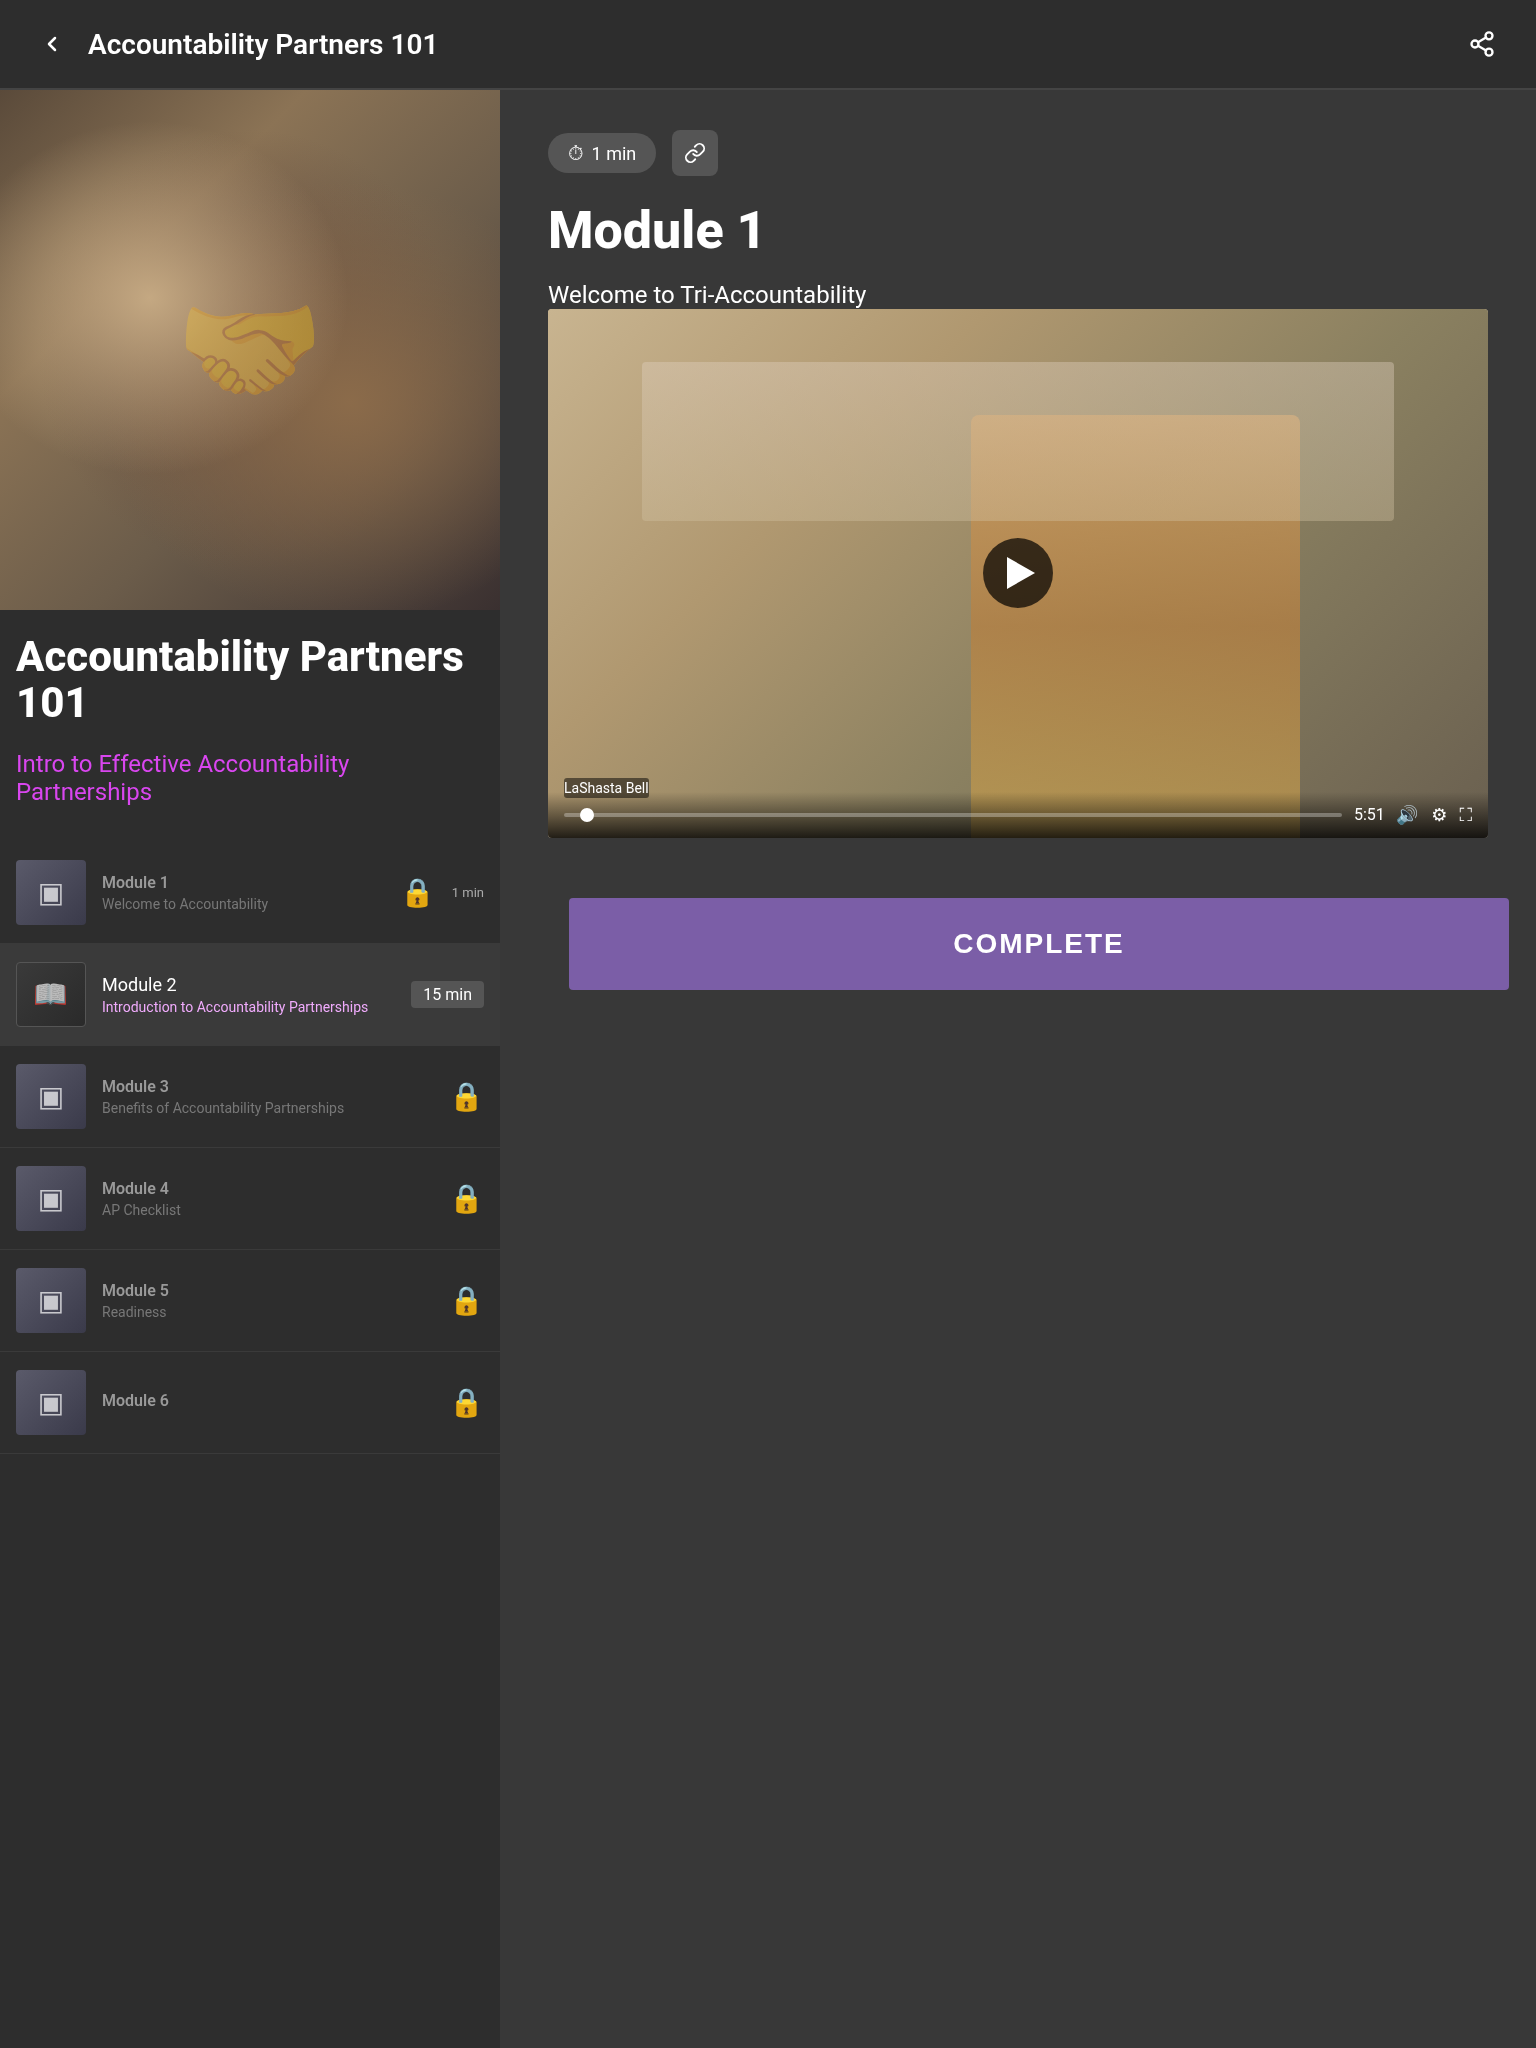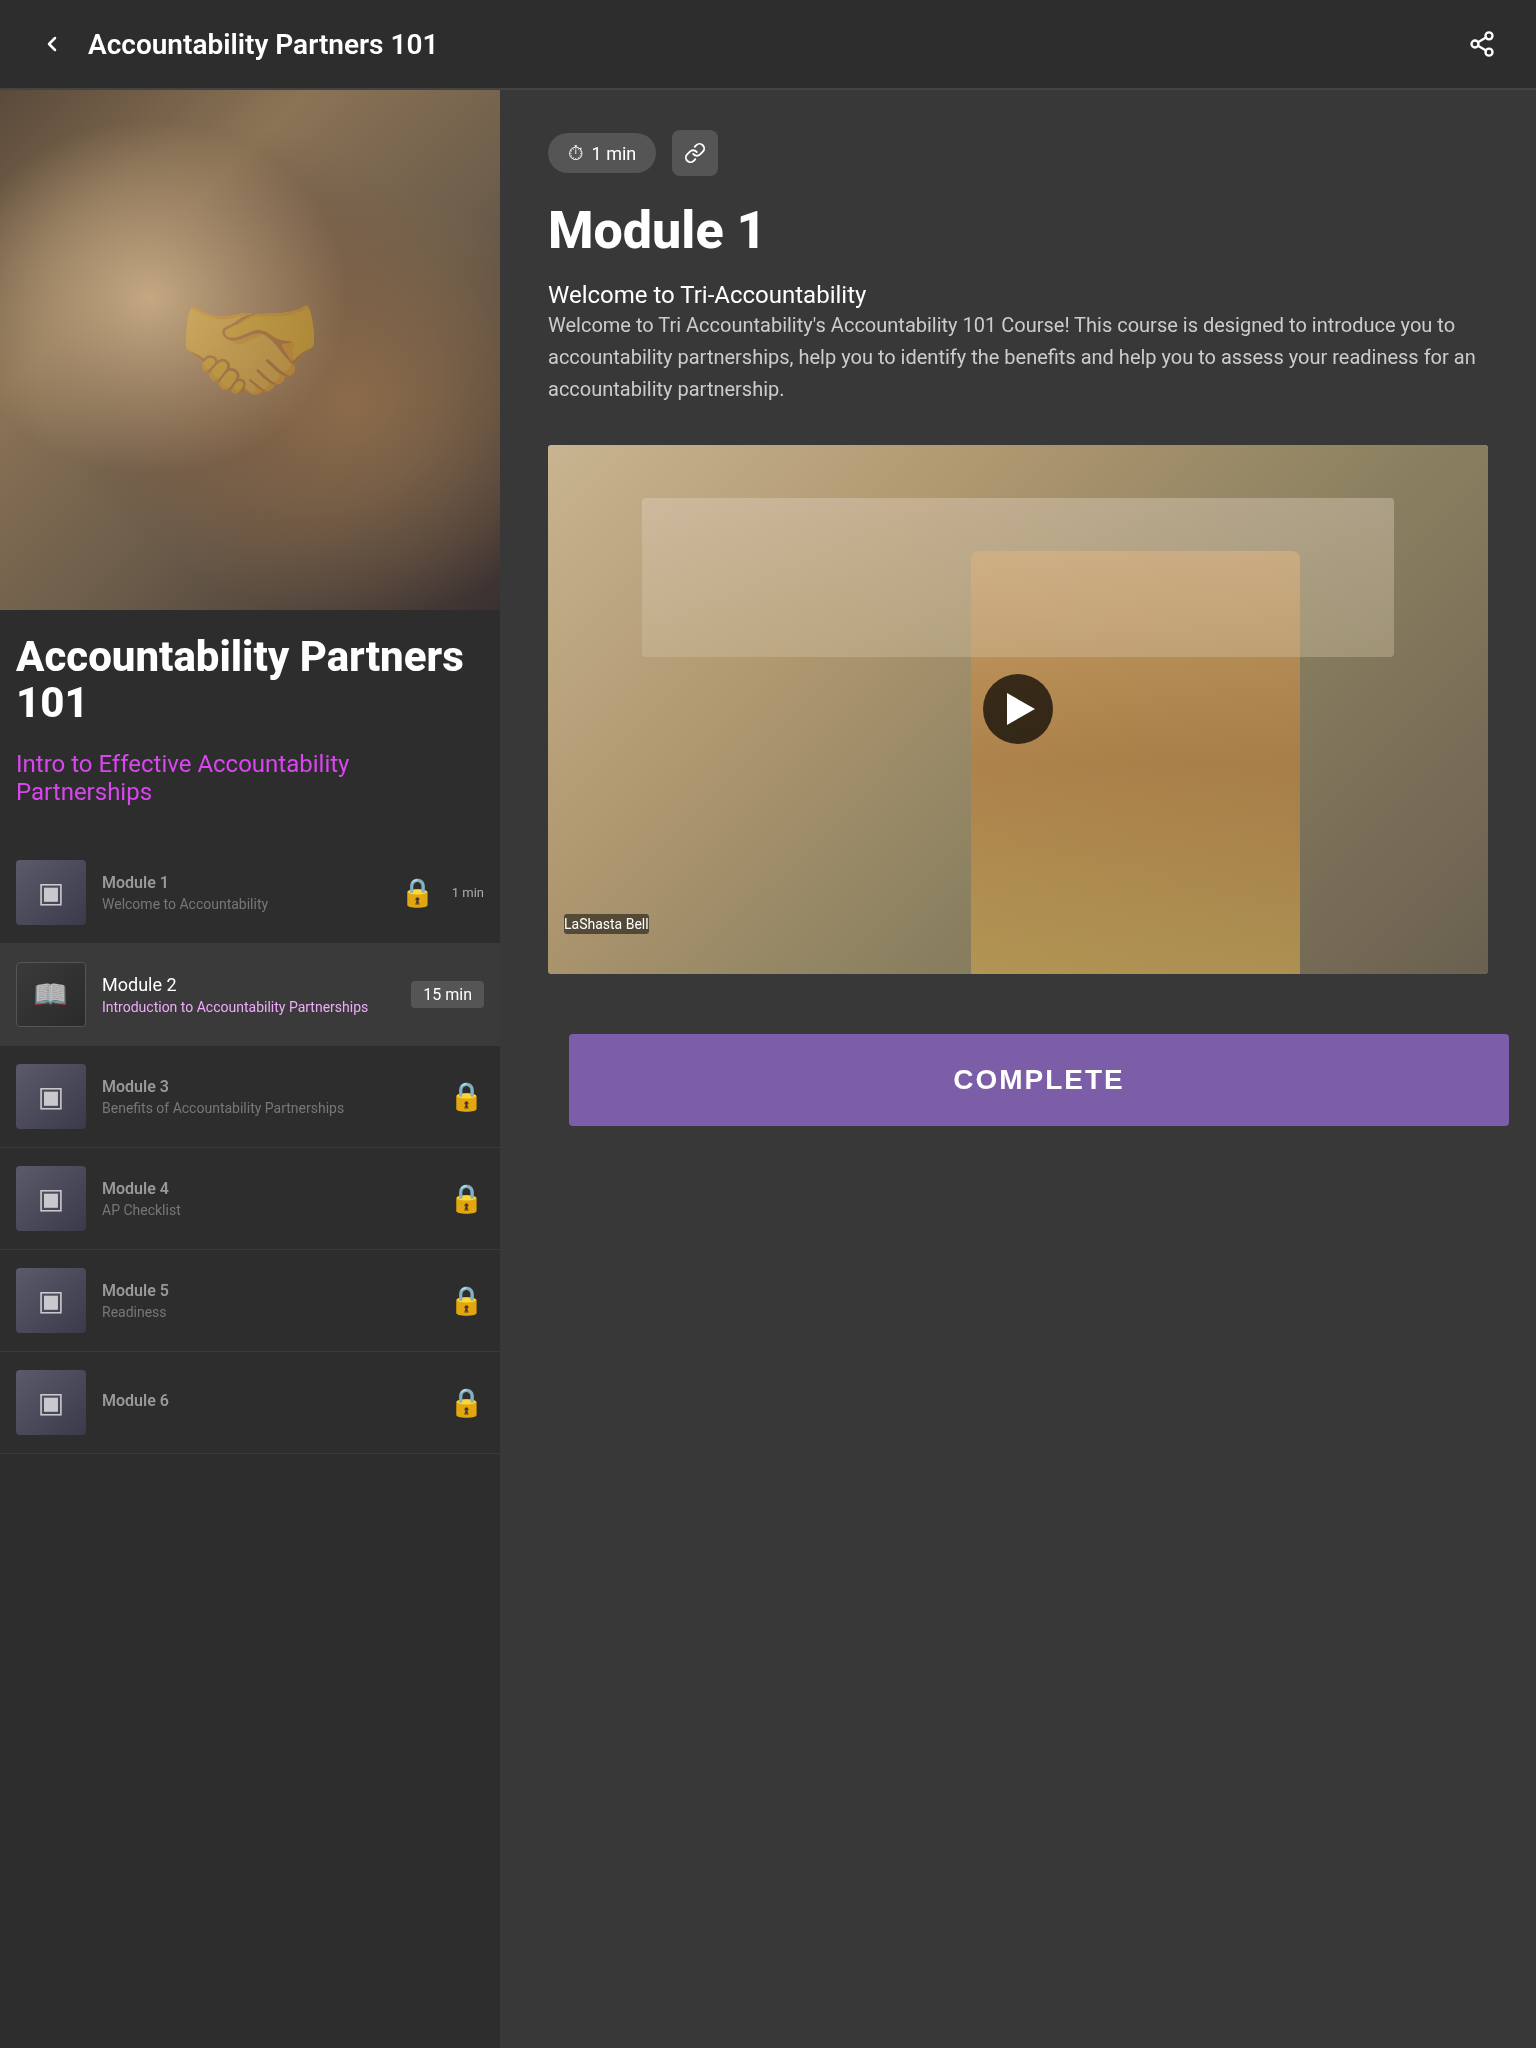--- a/index.html
+++ b/index.html
@@ -480,31 +480,39 @@
       <div class="link-badge">
         <svg width="22" height="22" viewBox="0 0 24 24" fill="none" stroke="white" stroke-width="2" stroke-linecap="round" stroke-linejoin="round">
           <path d="M10 13a5 5 0 0 0 7.54.54l3-3a5 5 0 0 0-7.07-7.07l-1.72 1.71"></path>
           <path d="M14 11a5 5 0 0 0-7.54-.54l-3 3a5 5 0 0 0 7.07 7.07l1.71-1.71"></path>
         </svg>
       </div>
     </div>
 
     <h2 class="module-heading">Module 1</h2>
     <div class="module-subheading">Welcome to Tri-Accountability</div>
-    <p class="module-description">Welcome to Tri Accountability's Accountability 101 Course! This course is designed to introduce you to accountability partnerships, help you to identify the benefits and help you to assess your readiness for an accountability partnership.</p>
 
     <div class="video-player">
       <div class="video-preview">
 
         <div style="position:absolute; inset:0; background: linear-gradient(135deg, #c8b490 0%, #b09870 30%, #8a8060 60%, #6a6050 100%);"></div>
         <div style="position:absolute; bottom:0; right:20%; width:35%; height:80%; background: linear-gradient(180deg, #d4a060 0%, #b88040 50%, #c4a050 100%); border-radius: 8px 8px 0 0; opacity:0.7;"></div>
         <div style="position:absolute; top:10%; left:10%; right:10%; height:30%; background: linear-gradient(180deg, #e0d0c0 0%, #d0c0a0 100%); border-radius:4px; opacity:0.4;"></div>
         <div class="play-button">
           <div class="play-triangle"></div>
         </div>
       </div>
+      <div class="video-controls">
+        <div class="progress-bar">
+          <div class="progress-thumb"></div>
+        </div>
+        <span class="video-time">5:51</span>
+        <span class="video-icon-btn">🔊</span>
+        <span class="video-icon-btn">⚙</span>
+        <span class="video-icon-btn">⛶</span>
+      </div>
       <div class="video-watermark">LaShasta Bell</div>
     </div>
 
     <button class="complete-btn">COMPLETE</button>
 
   </div>
 </div>
 
 </body></html>

